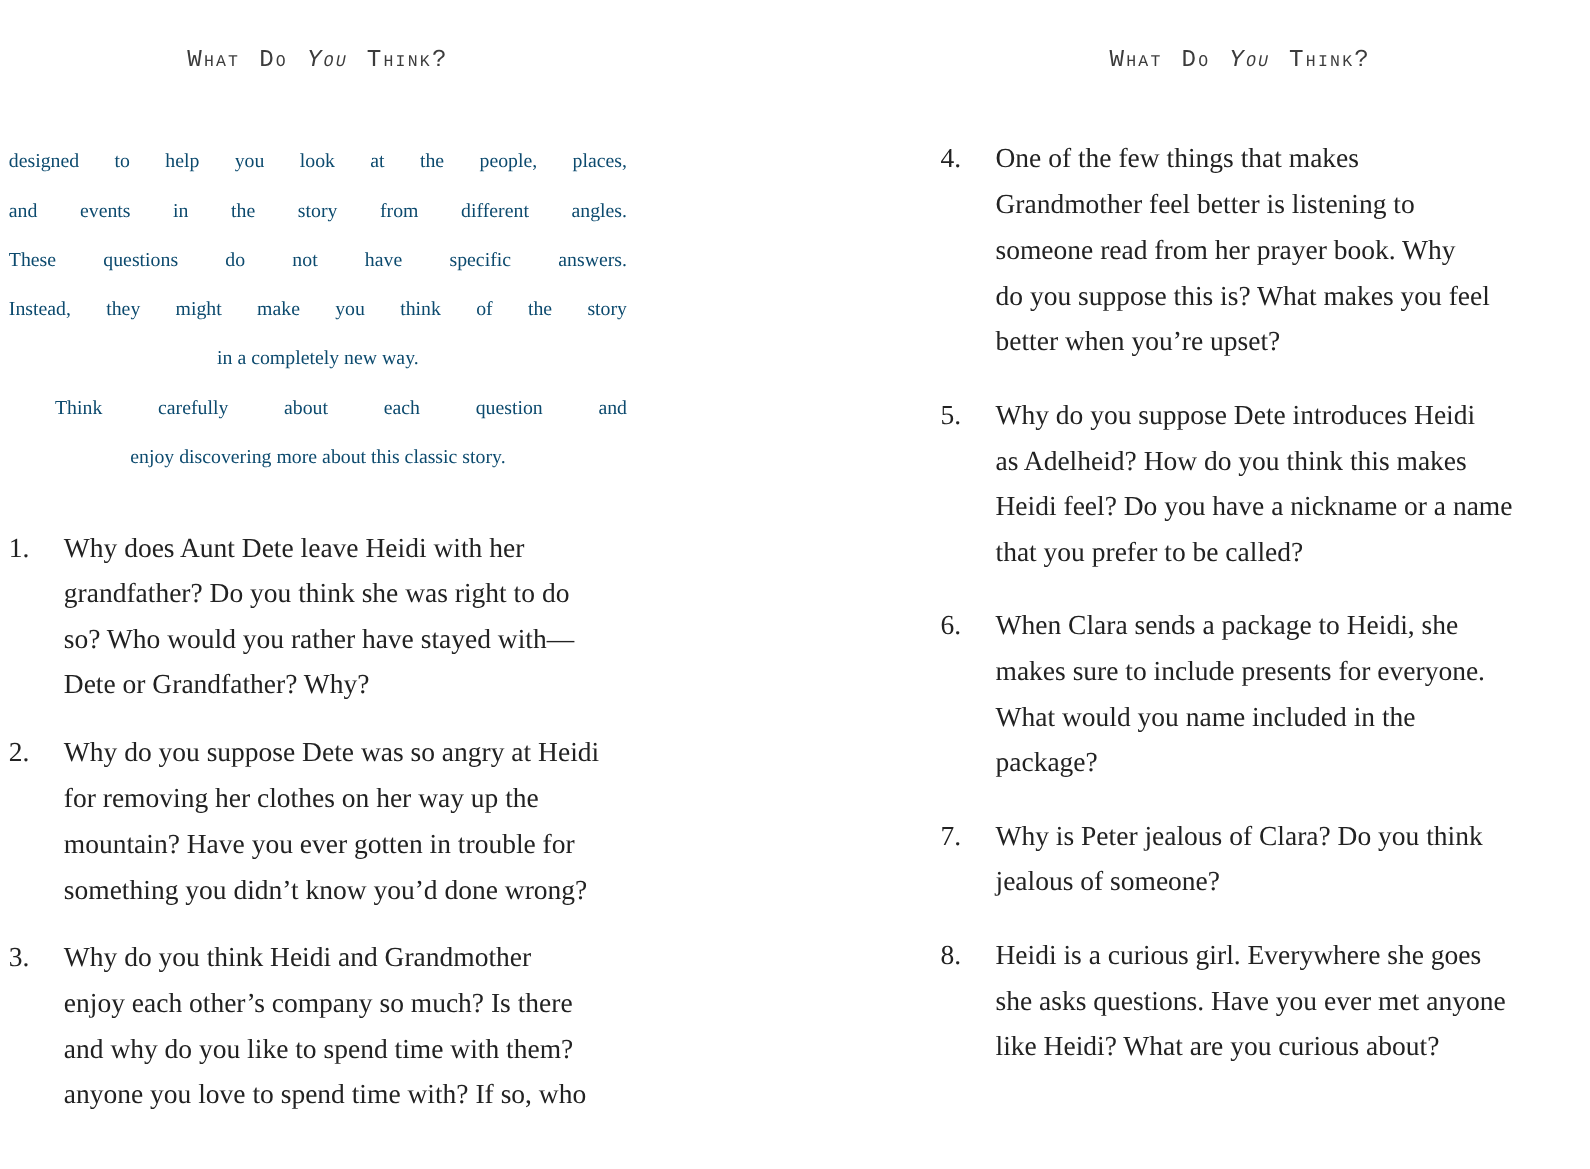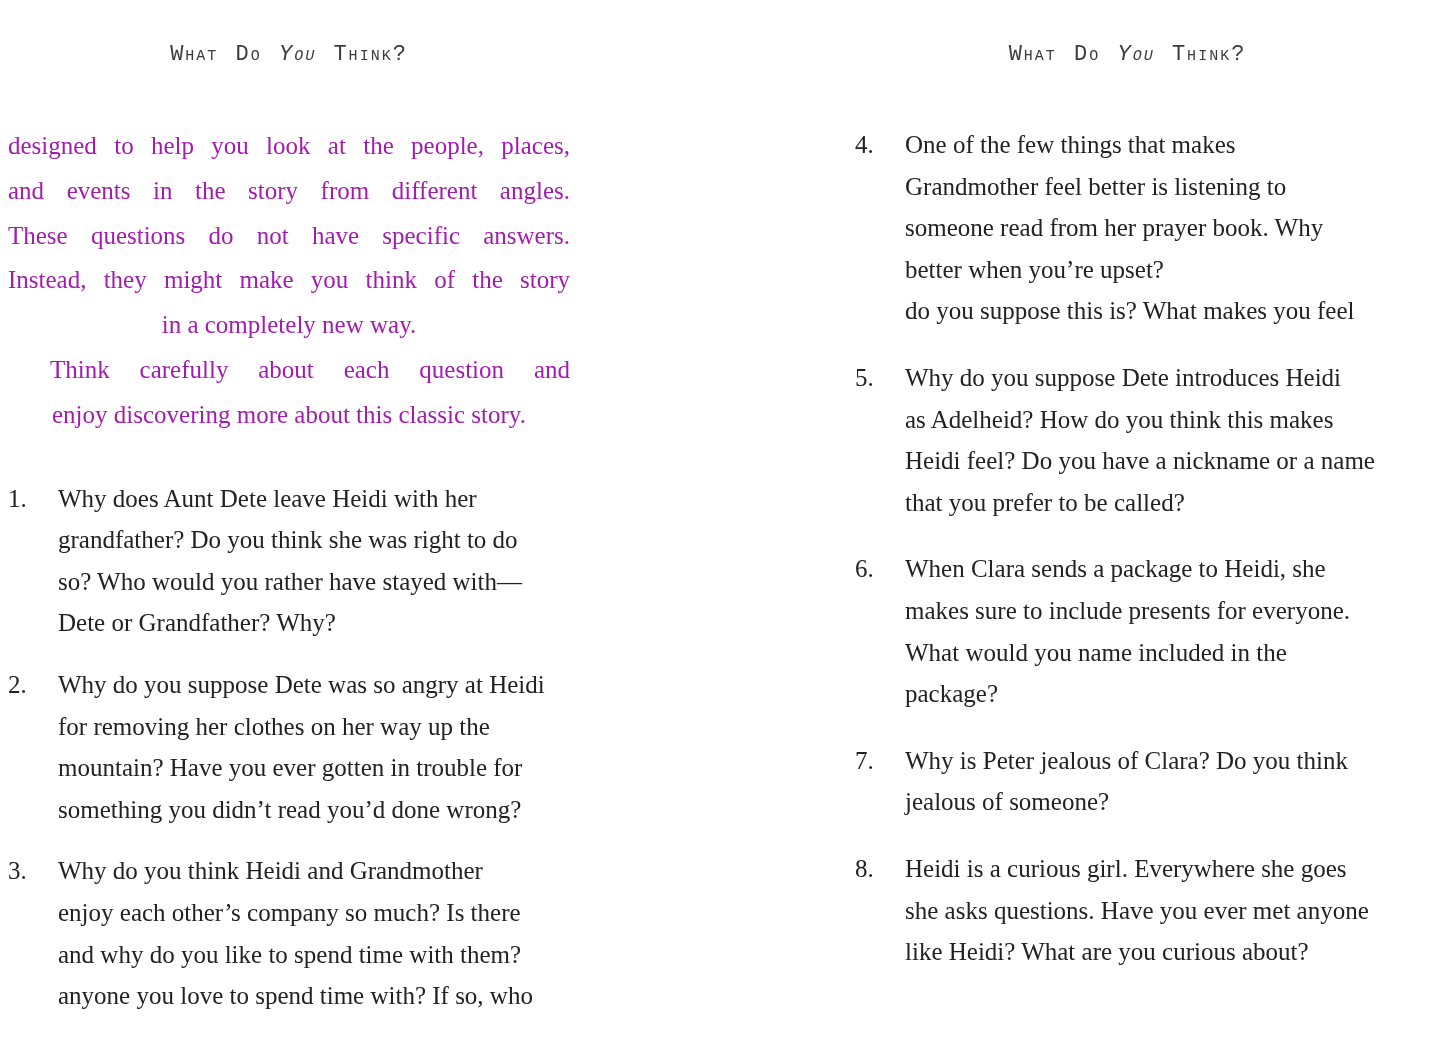--- a/index.html
+++ b/index.html
@@ -27,26 +27,26 @@
     letter-spacing: 2px;
     word-spacing: 2px;
     color: #3c3c3c;
   }
   .running-header .hw { font-variant: small-caps; }
   .running-header .italic { font-style: italic; }
 
   .intro { margin-top: 52px; }
   .para { margin: 0; }
   .para .line {
-    font-size: 25px;
+    font-size: 18px;
     line-height: 44.8px;
     height: 44.8px;
     text-align: justify;
     text-align-last: justify;
-    color: #a21caf;
+    color: #0c4a6e;
   }
   .para .line.last { text-align: center; text-align-last: auto; }
   .para.indent .line:first-child { text-indent: 42px; }
 
   ol.questions { list-style: none; margin: 0; padding: 0; }
   .page-left  ol.questions { margin-top: 40px; }
   .page-right ol.questions { margin-top: 52px; }
   .q-item { display: flex; margin: 0; }
   .page-left  .q-item { margin-bottom: 20px; }
   .page-right .q-item { margin-bottom: 25px; }
@@ -108,21 +108,21 @@
             <div class="line">so? Who would you rather have stayed with—</div>
             <div class="line">Dete or Grandfather? Why?</div>
           </div>
         </li>
         <li class="q-item">
           <span class="q-num">2.</span>
           <div class="q-text">
             <div class="line">Why do you suppose Dete was so angry at Heidi</div>
             <div class="line">for removing her clothes on her way up the</div>
             <div class="line">mountain? Have you ever gotten in trouble for</div>
-            <div class="line">something you didn’t read you’d done wrong?</div>
+            <div class="line">something you didn’t know you’d done wrong?</div>
           </div>
         </li>
         <li class="q-item">
           <span class="q-num">3.</span>
           <div class="q-text">
             <div class="line">Why do you think Heidi and Grandmother</div>
             <div class="line">enjoy each other’s company so much? Is there</div>
             <div class="line">and why do you like to spend time with them?</div>
             <div class="line">anyone you love to spend time with? If so, who</div>
           </div>
@@ -133,22 +133,22 @@
 
   <section class="page page-right">
     <header class="running-header"><span class="hw">What</span> <span class="hw">Do</span> <span class="hw italic">You</span> <span class="hw">Think?</span></header>
     <ol class="questions">
         <li class="q-item">
           <span class="q-num">4.</span>
           <div class="q-text">
             <div class="line">One of the few things that makes</div>
             <div class="line">Grandmother feel better is listening to</div>
             <div class="line">someone read from her prayer book. Why</div>
+            <div class="line">do you suppose this is? What makes you feel</div>
             <div class="line">better when you’re upset?</div>
-            <div class="line">do you suppose this is? What makes you feel</div>
           </div>
         </li>
         <li class="q-item">
           <span class="q-num">5.</span>
           <div class="q-text">
             <div class="line">Why do you suppose Dete introduces Heidi</div>
             <div class="line">as Adelheid? How do you think this makes</div>
             <div class="line">Heidi feel? Do you have a nickname or a name</div>
             <div class="line">that you prefer to be called?</div>
           </div>

